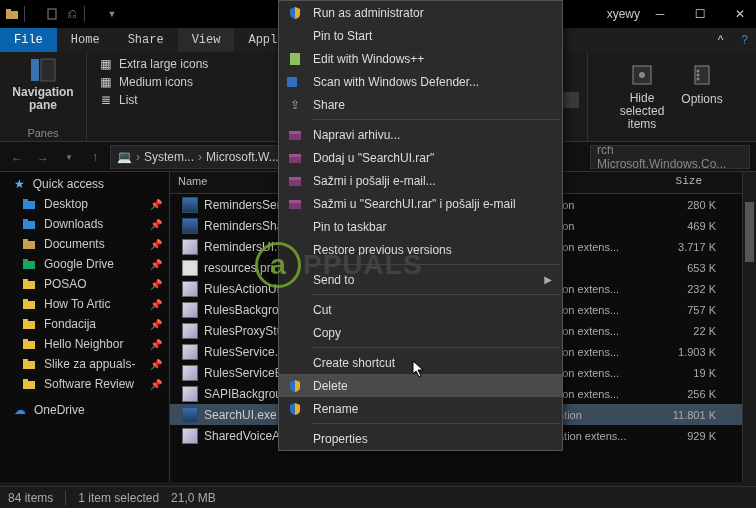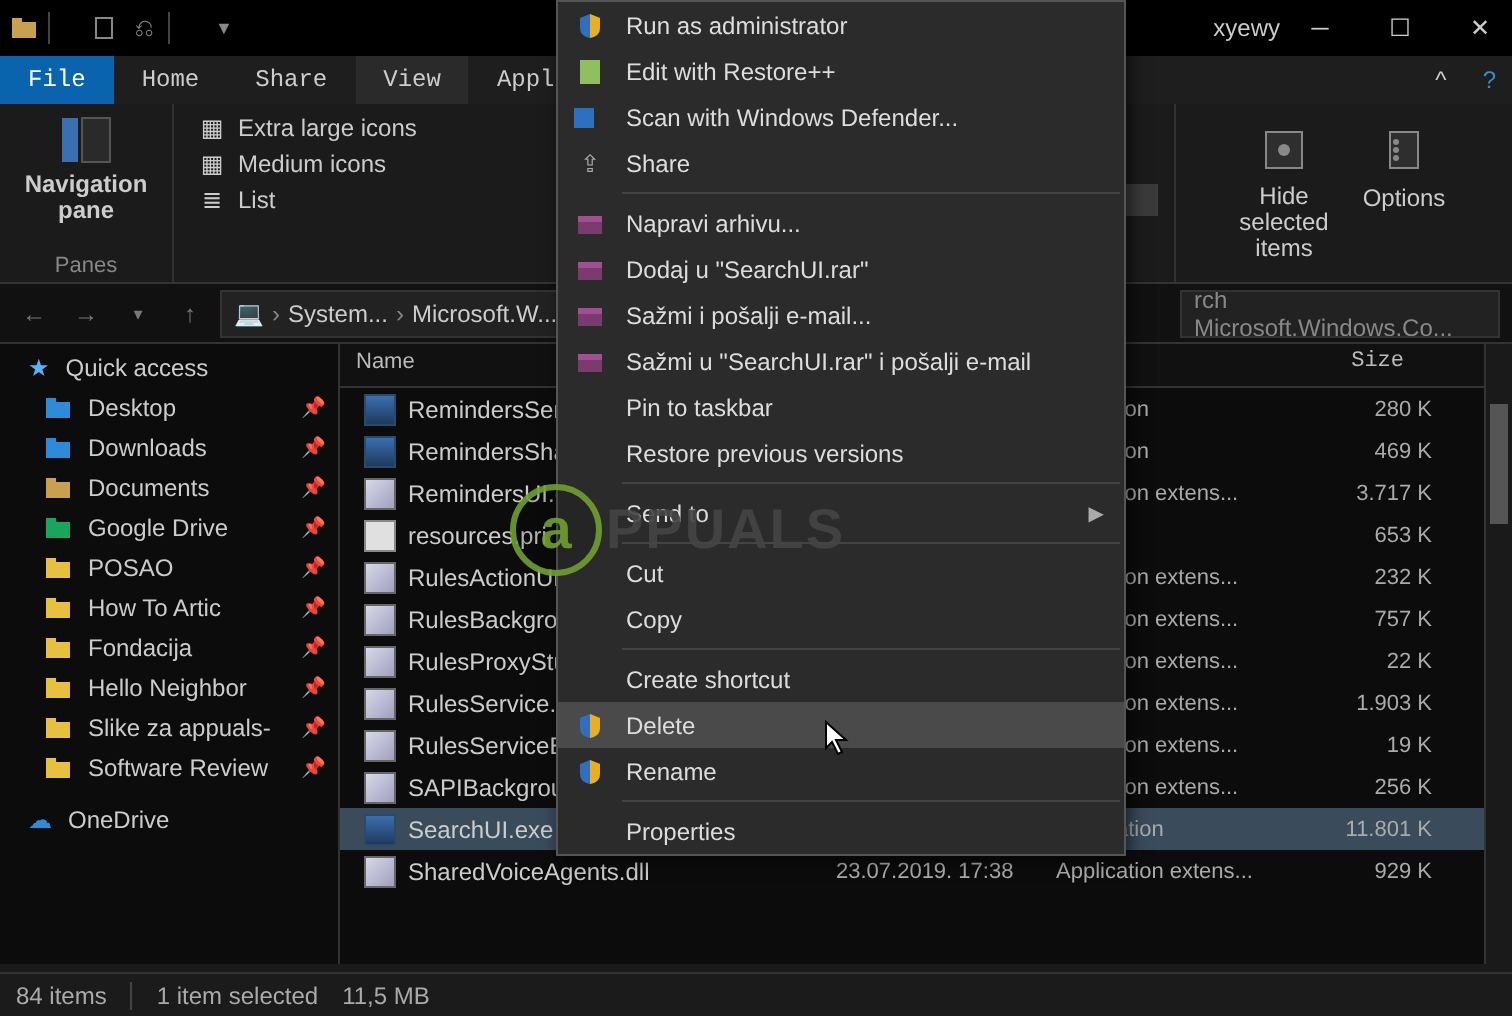--- a/index.html
+++ b/index.html
@@ -414,26 +414,30 @@
   <div class="ctx-item">
       <span class="cico">
         <svg width="14" height="14">
           <path d="M7 1 L12 3 L12 8 Q12 12 7 13 Q2 12 2 8 L2 3 Z" fill="#2e6fbf"></path>
           <path d="M7 1 L12 3 L12 8 Q12 12 7 13 Z" fill="#e8b020"></path>
         </svg>
       </span>
       <span>Run as administrator</span>
     </div>
   <div class="ctx-item">
+      <span class="cico"></span>
+      <span>Pin to Start</span>
+    </div>
+  <div class="ctx-item">
       <span class="cico">
         <svg width="14" height="14">
           <rect x="2" y="1" width="10" height="12" fill="#8fbf5f"></rect>
         </svg>
       </span>
-      <span>Edit with Restore++</span>
+      <span>Edit with Windows++</span>
     </div>
   <div class="ctx-item">
       <span class="cico">
         <svg width="" height="14">
           <rect x="2" y="2" width="10" height="10" fill="#2e6fbf"></rect>
         </svg>
       </span>
       <span>Scan with Windows Defender...</span>
     </div>
   <div class="ctx-item">
@@ -536,14 +540,14 @@
 
 <div class="watermark">
   <div class="wlogo">a</div>
   <div class="wtext">PPUALS</div>
 </div>
 
 <div class="statusbar">
   <span>84 items</span>
   <span class="divider"></span>
   <span>1 item selected</span>
-  <span>11,5 MB</span>
+  <span>21,0 MB</span>
 </div>
 
 </body></html>

